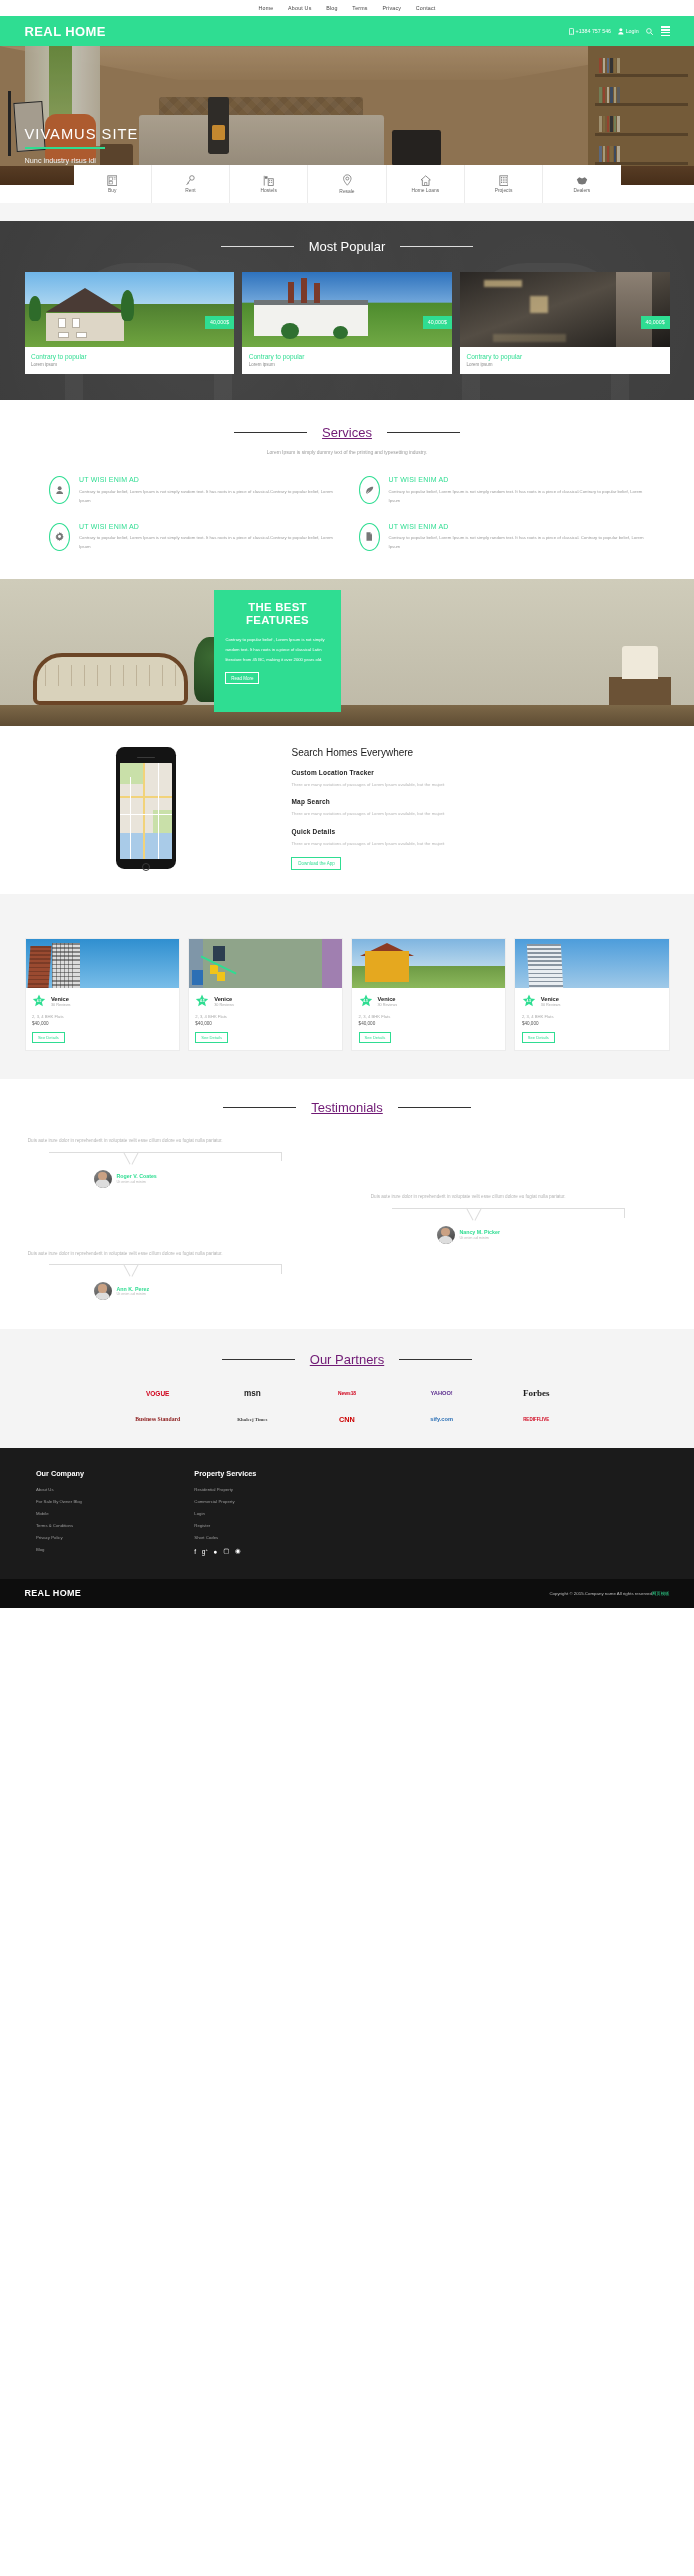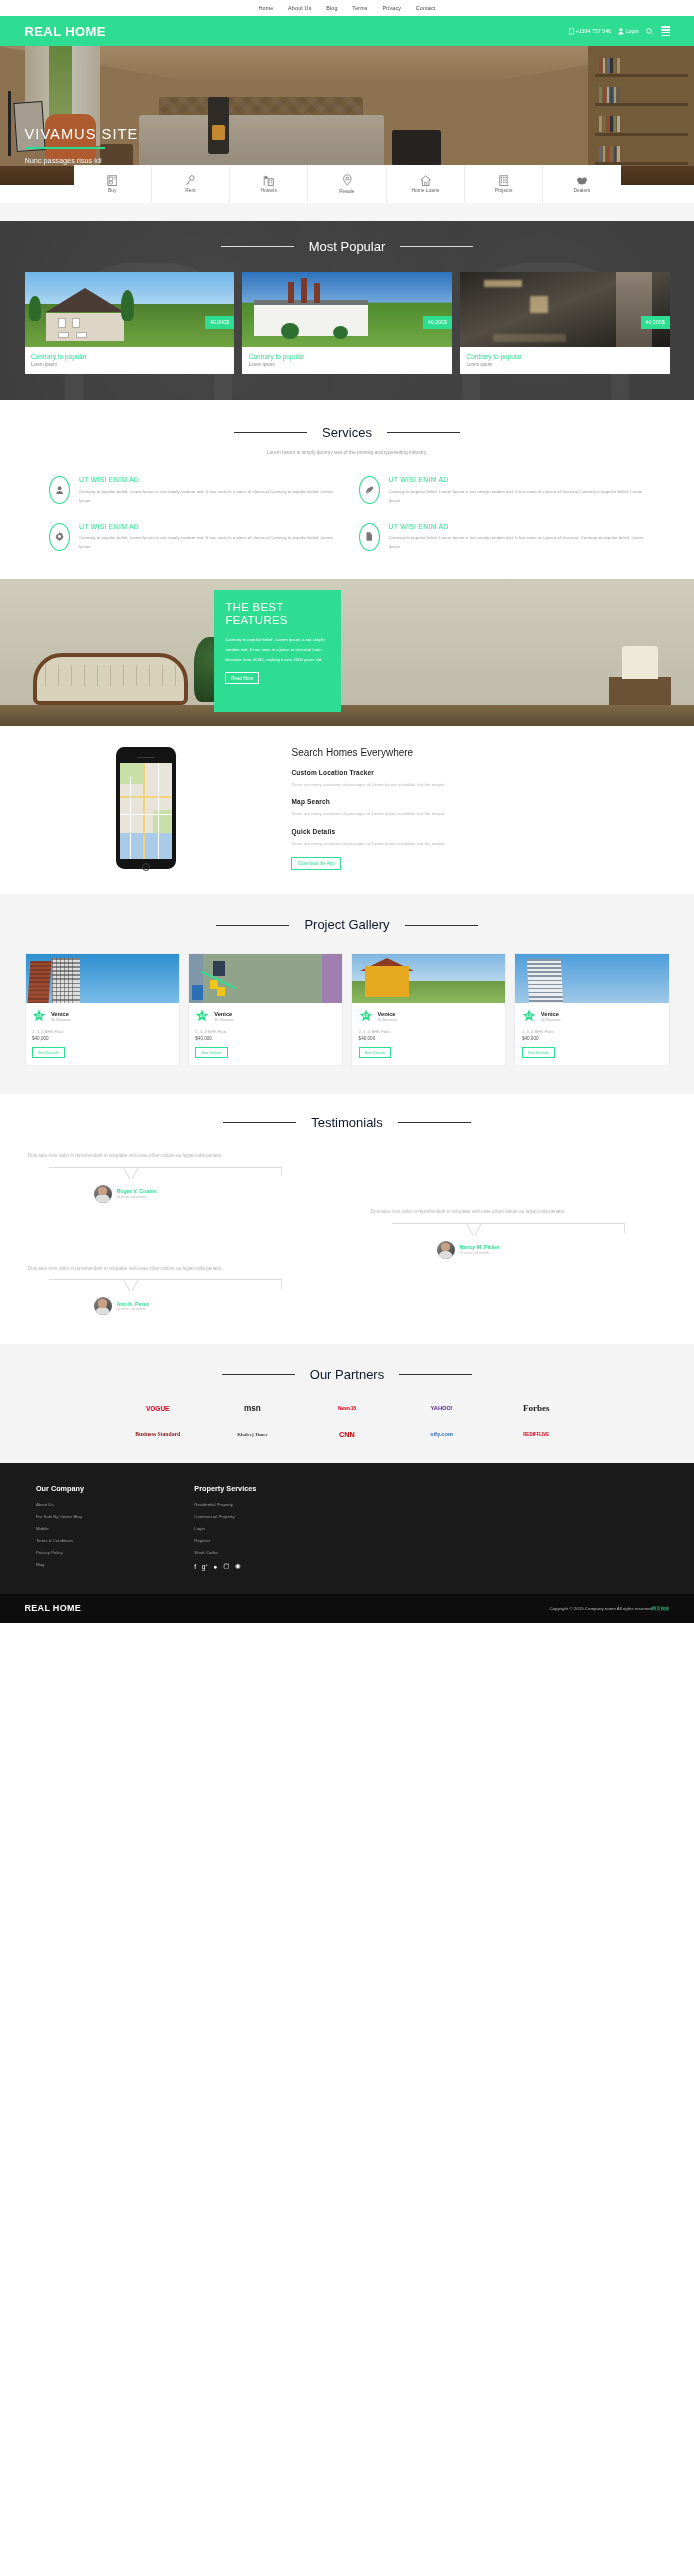--- a/index.html
+++ b/index.html
@@ -110,21 +110,21 @@
   .hs2 .roof{position:absolute;left:11.4px;top:28px;width:114px;height:6.5px;background:#6e7476;}
   .hs2 .chim{position:absolute;width:5.7px;background:#7b3a2a;}
   .hs2 .bush{position:absolute;background:#2f7030;border-radius:50%;}
   
   .hs3 { position:absolute; inset:0; background:linear-gradient(160deg,#2a2724 0%,#544d44 45%,#1b1917 100%); }
   .hs3 .lt{position:absolute;background:rgba(255,225,160,.55);filter:blur(0.8px);}
   .hs3 .wallp{position:absolute;right:18px;top:0;width:36px;height:75px;background:linear-gradient(180deg,#8d8174,#5b5248);}
 
   
   .services { background:#fff; padding:24.5px 0 28px; }
-  .sec-title.dark h2 { color:#0f172a; }
+  .sec-title.dark h2 { color:#701a75;text-decoration:underline; }
   .sec-title.dark .ln { background:#333; }
   .sec-sub { text-align:center; font-size:4.9px; color:#999; margin-top:10.6px; }
   .svc-grid { display:grid; grid-template-columns:1fr 1fr; gap:18px 23px; margin-top:21px; padding:0 24.5px; }
   .svc { display:flex; gap:9px; }
   .svc-ic { width:21px; height:28px; min-width:21px; border:1.1px solid #2fdd92; border-radius:50%;
             display:flex; align-items:center; justify-content:center; }
   .svc h3 { color:#2fdd92; font-size:7px; font-weight:400; letter-spacing:0.2px; }
   .svc p { font-size:4.3px; color:#9b9b9b; line-height:2.1; margin-top:3.3px; }
 
   
@@ -133,21 +133,21 @@
   .f-wall{position:absolute;inset:0;background:linear-gradient(180deg,#cfccba,#bdb8a6);}
   .f-sofa{position:absolute;left:33px;bottom:21px;width:155px;height:52px;background:#d9d2bb;border:4.1px solid #6b4526;border-radius:29px 29px 6.5px 6.5px;}
   .f-sofa::after{content:"";position:absolute;left:8.2px;top:8.2px;right:8.2px;height:21px;
      background-image:repeating-linear-gradient(90deg,rgba(140,120,90,.35) 0 0.8px,transparent 0.8px 13px);}
   .f-plant{position:absolute;left:194px;bottom:24.5px;width:38px;height:65px;background:radial-gradient(circle at 50% 30%,#3c6b33,#21401e);border-radius:40% 40% 20% 20%;}
   .f-floor{position:absolute;left:0;bottom:0;width:100%;height:21px;background:linear-gradient(180deg,#7d6848,#5e4c33);}
   .f-lamp{position:absolute;right:36px;bottom:47px;width:36px;height:33px;background:#efe9da;border-radius:3.3px 3.3px 0 0;}
   .f-table{position:absolute;right:23px;bottom:21px;width:62px;height:28px;background:#6b5236;}
   .f-panel { position:absolute; left:214px; top:11.4px; width:127px; height:122px;
      background:#2fdd92; padding:10.6px 11.4px; z-index:4; }
-  .f-panel h2 { color:#fff; font-size:11.4px; line-height:1.15; font-weight:normal; letter-spacing:0.3px;}
+  .f-panel h2 { color:#fff; font-size:11.4px; line-height:1.15; font-weight:bold; letter-spacing:0.3px;text-align:center;}
   .f-panel p { color:#fff; font-size:4.2px; line-height:2.3; margin-top:8.2px; }
   .f-btn { display:inline-block; margin-top:7.3px; border:0.8px solid #fff; color:#fff;
      font-size:4.5px; padding:2.9px 4.9px; background:transparent; }
 
   
   .searchsec { background:#fff; padding:21px 0 24.5px; display:flex; }
   .phone-col { width:42%; display:flex; justify-content:center; align-items:flex-start;}
   .phone { width:60px; height:122px; background:#141414; border-radius:8.2px; padding:9.8px 4.1px; }
   .phone .screen { width:100%; height:96px; background:#e9e4da; position:relative; overflow:hidden; border-radius:0.8px;}
   .phone .screen .rd { position:absolute; background:#fff; }
@@ -330,21 +330,21 @@
     <div class="h-chair"></div>
     <div class="h-table"></div>
     <div class="h-lamp"></div>
     <div class="h-pic"></div>
     <div class="h-floor"></div>
   </div>
   <div class="hero-overlay"></div>
   <div class="hero-content">
     <div class="hero-title">VIVAMUS SITE</div>
     <div class="hero-rule"></div>
-    <div class="hero-sub">Nunc passages risus idi</div>
+    <div class="hero-sub">Nunc industry risus idi</div>
   </div>
 </section>
 
 <div class="catwrap">
   <div class="cats">
     <div class="cat">
       <svg width="10.6" height="11.4" viewBox="0 0 13 14">
         <rect x="1" y="1" width="11" height="12" fill="none" stroke="#777" stroke-width="1"></rect>
         <rect x="2.6" y="2.6" width="4" height="4" fill="none" stroke="#777" stroke-width=".7"></rect>
         <rect x="2.6" y="8" width="4" height="3" fill="none" stroke="#777" stroke-width=".7"></rect>
@@ -579,25 +579,20 @@
     <h4>Map Search</h4>
     <p>There are many variations of passages of Lorem Ipsum available, but the majorit</p>
     <h4>Quick Details</h4>
     <p>There are many variations of passages of Lorem Ipsum available, but the majorit</p>
     <span class="dl-btn">Download the App</span>
   </div>
 </section>
 
 <section class="gallery">
   <div class="wrap">
-    <div class="sec-title dark">
-      <span class="ln"></span>
-      <h2>Project Gallery</h2>
-      <span class="ln"></span>
-    </div>
     <div class="g-grid">
       <div class="gcard">
         <div class="gi">
             <div class="b1"></div>
           </div>
         <div class="gb">
           <div class="grow">
             <div class="gstar">
               <svg width="14" height="14" viewBox="0 0 17 17">
                   <path d="M8.5 0.6l2.2 4.9 5.3.5-4 3.6 1.2 5.2-4.7-2.8-4.7 2.8 1.2-5.2-4-3.6 5.3-.5z" fill="#2fdd92"></path>

